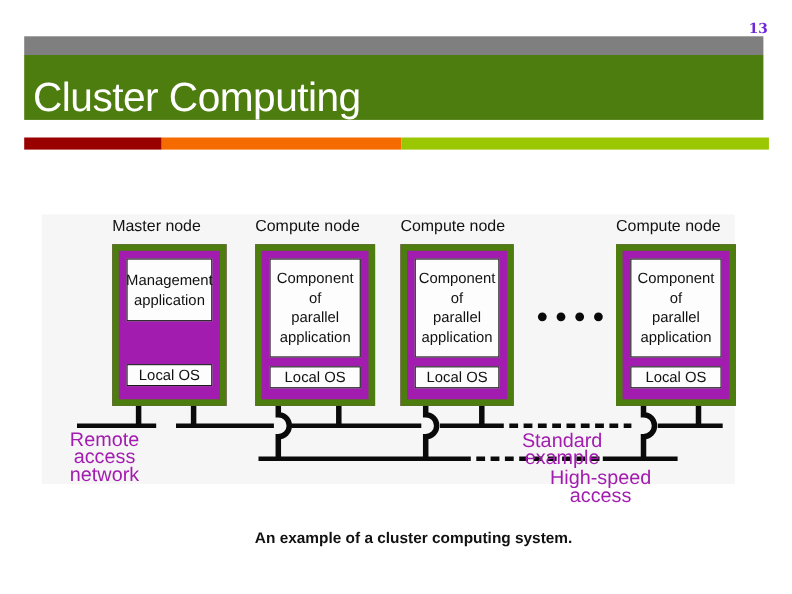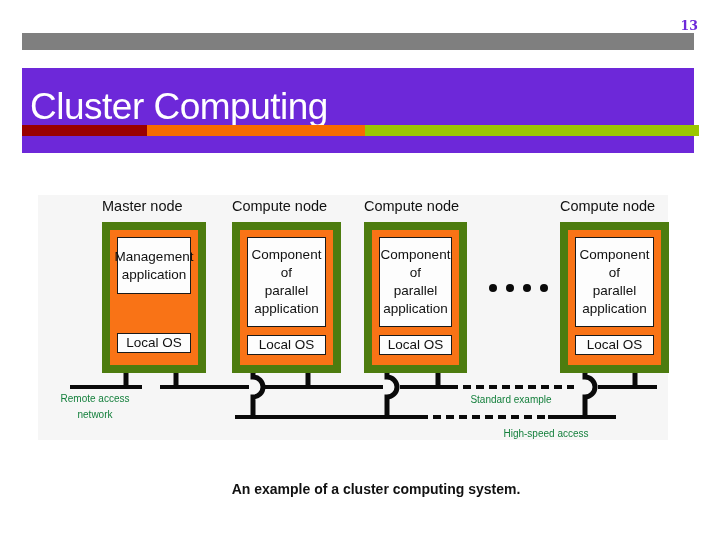--- a/index.html
+++ b/index.html
@@ -5,47 +5,47 @@
   html,body{margin:0;padding:0;}
   body{
     width:720px;height:540px;position:relative;background:#ffffff;
     font-family:"Liberation Sans",sans-serif;overflow:hidden;
   }
   .page-number{
     position:absolute;top:18px;right:22px;
     font-family:"DejaVu Serif",serif;font-weight:bold;font-size:12.5px;color:#6d28d9;
   }
   .top-strip{position:absolute;left:22px;top:33px;width:672px;height:17px;background:#7f7f7f;}
-  .header-bar{position:absolute;left:22px;top:68px;width:672px;height:85px;background:#6d28d9;}
+  .header-bar{position:absolute;left:22px;top:50px;width:672px;height:59px;background:#4d7c0f;}
   .slide-title{
     margin:0;position:absolute;left:8px;top:0;height:75px;line-height:78px;
     font-size:37px;font-weight:400;letter-spacing:-0.5px;color:#ffffff;white-space:nowrap;
   }
   .stripes{position:absolute;left:22px;top:125px;width:677px;height:11px;display:flex;}
   .stripe{height:100%;}
   .stripe-red{width:125px;}
   .stripe-orange{width:218px;}
   .stripe-green{flex:1;}
   .diagram-bg{position:absolute;left:38px;top:195px;width:630px;height:245px;background:#f6f6f6;}
   .diagram-svg{position:absolute;left:0;top:0;width:720px;height:540px;z-index:1;}
   .node{position:absolute;z-index:2;}
   .node-label{
     text-align:left;font-size:14.5px;color:#111;height:15px;line-height:15px;margin-bottom:8px;
     white-space:nowrap;
   }
   .node-box{
-    position:relative;border:8px solid #4d7c0f;background:#f97316;height:135px;box-sizing:content-box;
+    position:relative;border:6px solid #4d7c0f;background:#a21caf;height:135px;box-sizing:content-box;
   }
   .inner-box{
     position:absolute;left:7px;right:7px;border:1.5px solid #1a1a1a;background:#fdfdfd;
     display:flex;align-items:center;justify-content:center;text-align:center;
     font-size:13.5px;line-height:18px;color:#111;white-space:pre-line;box-sizing:border-box;
   }
   .net-label{
-    position:absolute;z-index:2;font-size:10px;line-height:16px;color:#15803d;
+    position:absolute;z-index:2;font-size:18px;line-height:16px;color:#a21caf;
     text-align:center;white-space:pre-line;
   }
   .dots{
     position:absolute;left:478px;top:279px;width:80px;height:18px;z-index:2;
     display:flex;align-items:center;justify-content:center;gap:9px;
   }
   .dot{width:8px;height:8px;border-radius:50%;background:#0a0a0a;}
   .caption{
     position:absolute;left:176px;top:481px;width:400px;text-align:center;
     font-size:14px;font-weight:bold;color:#111;

